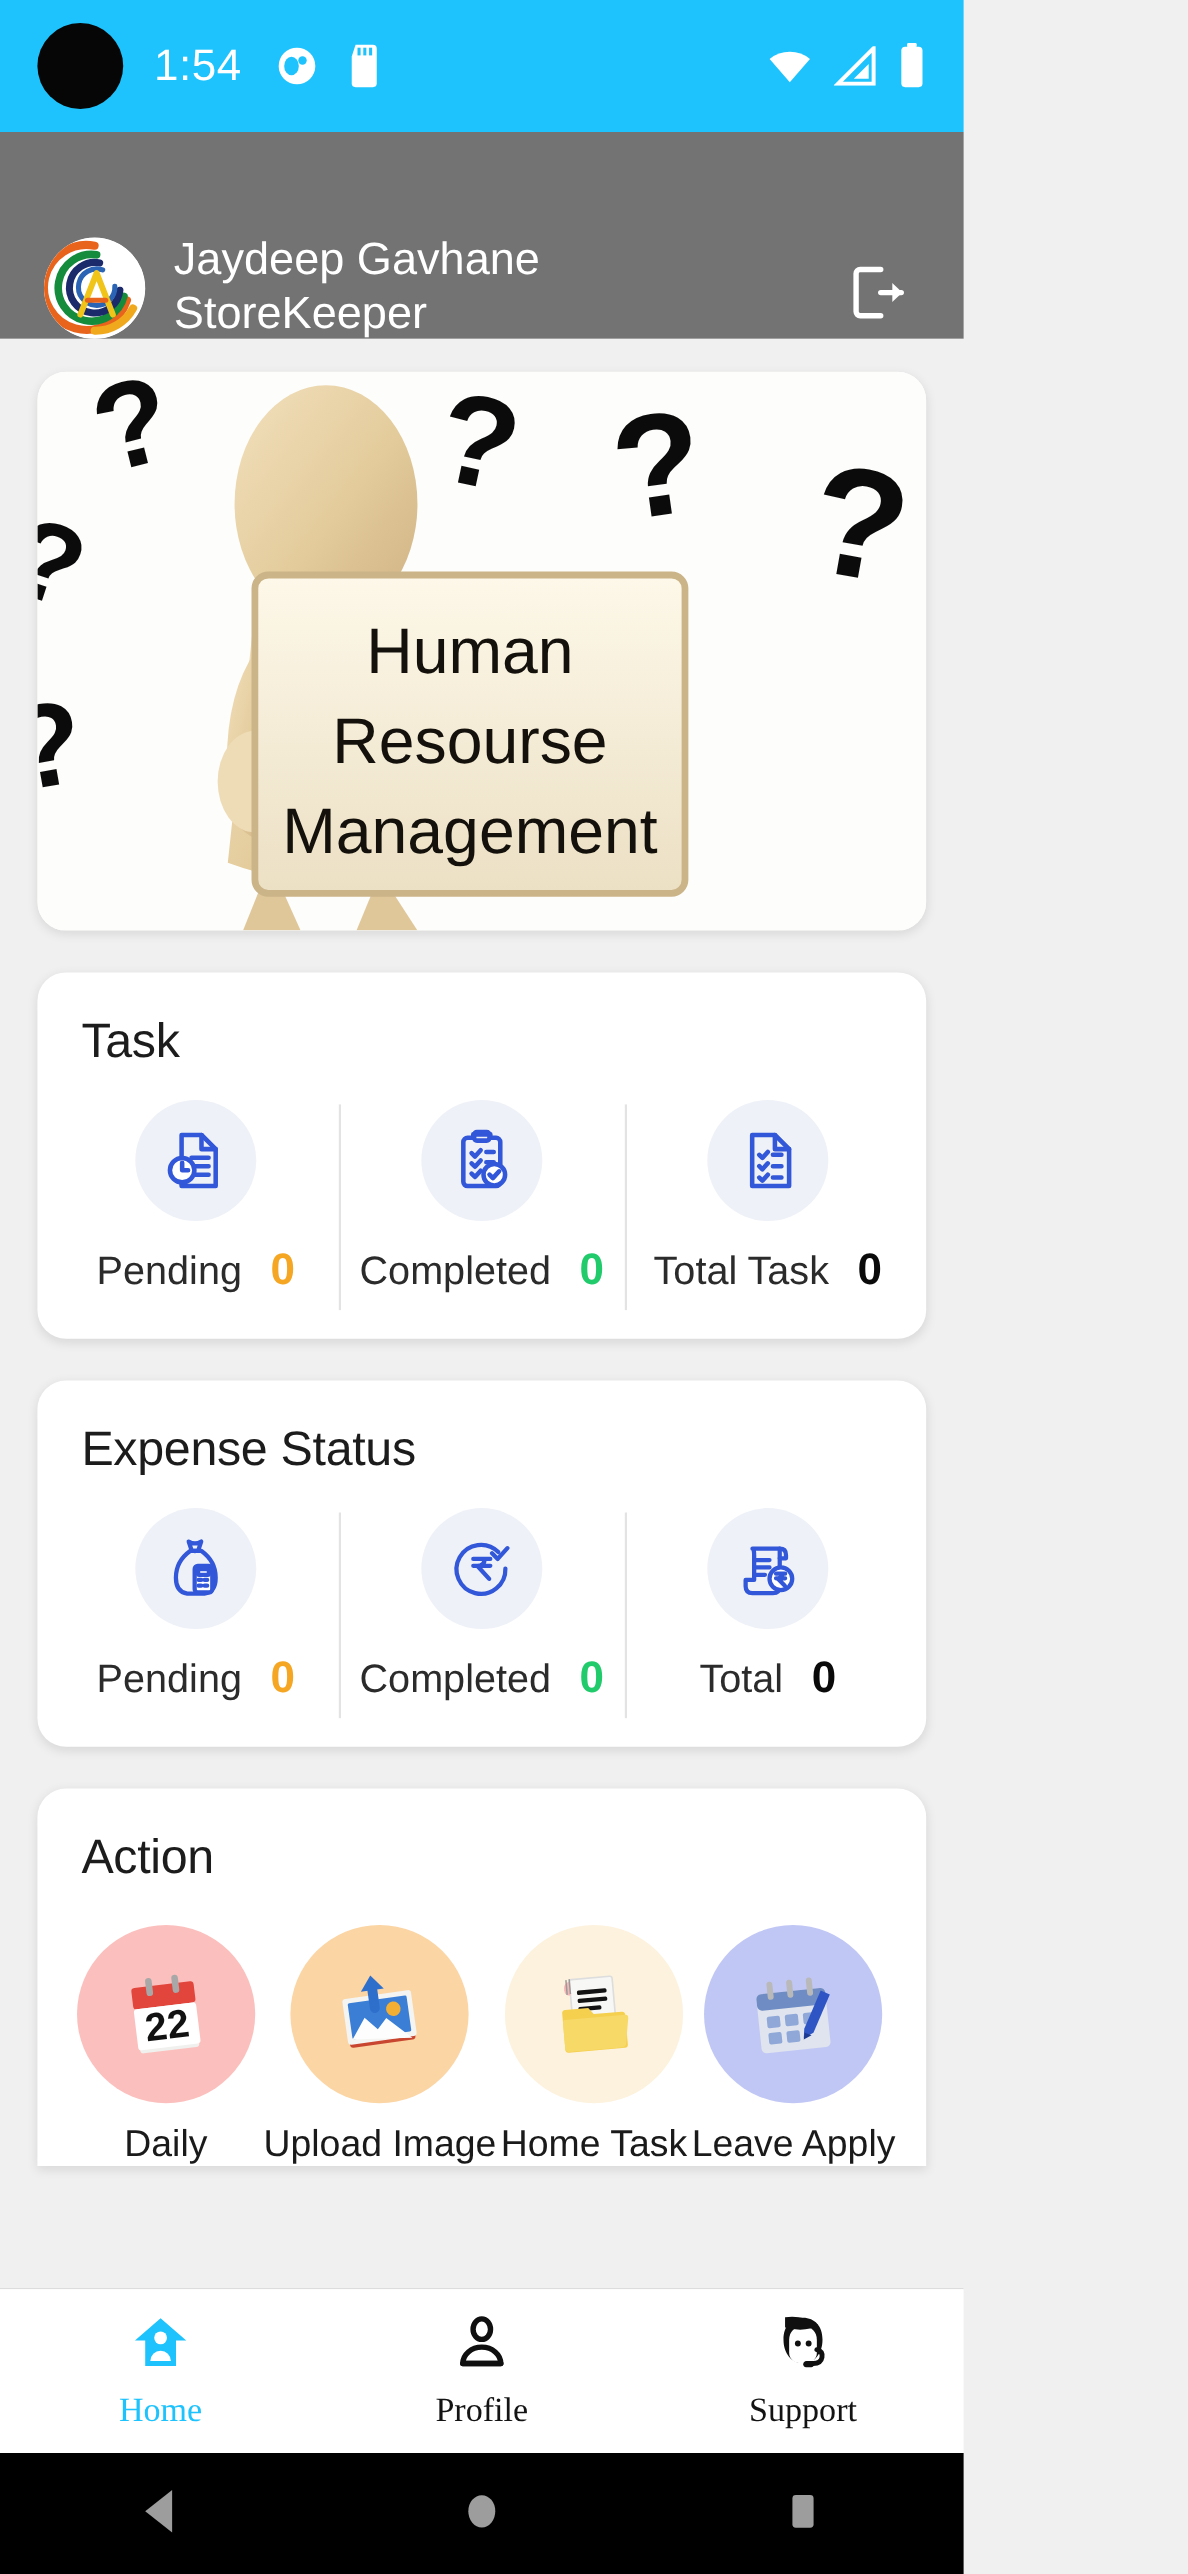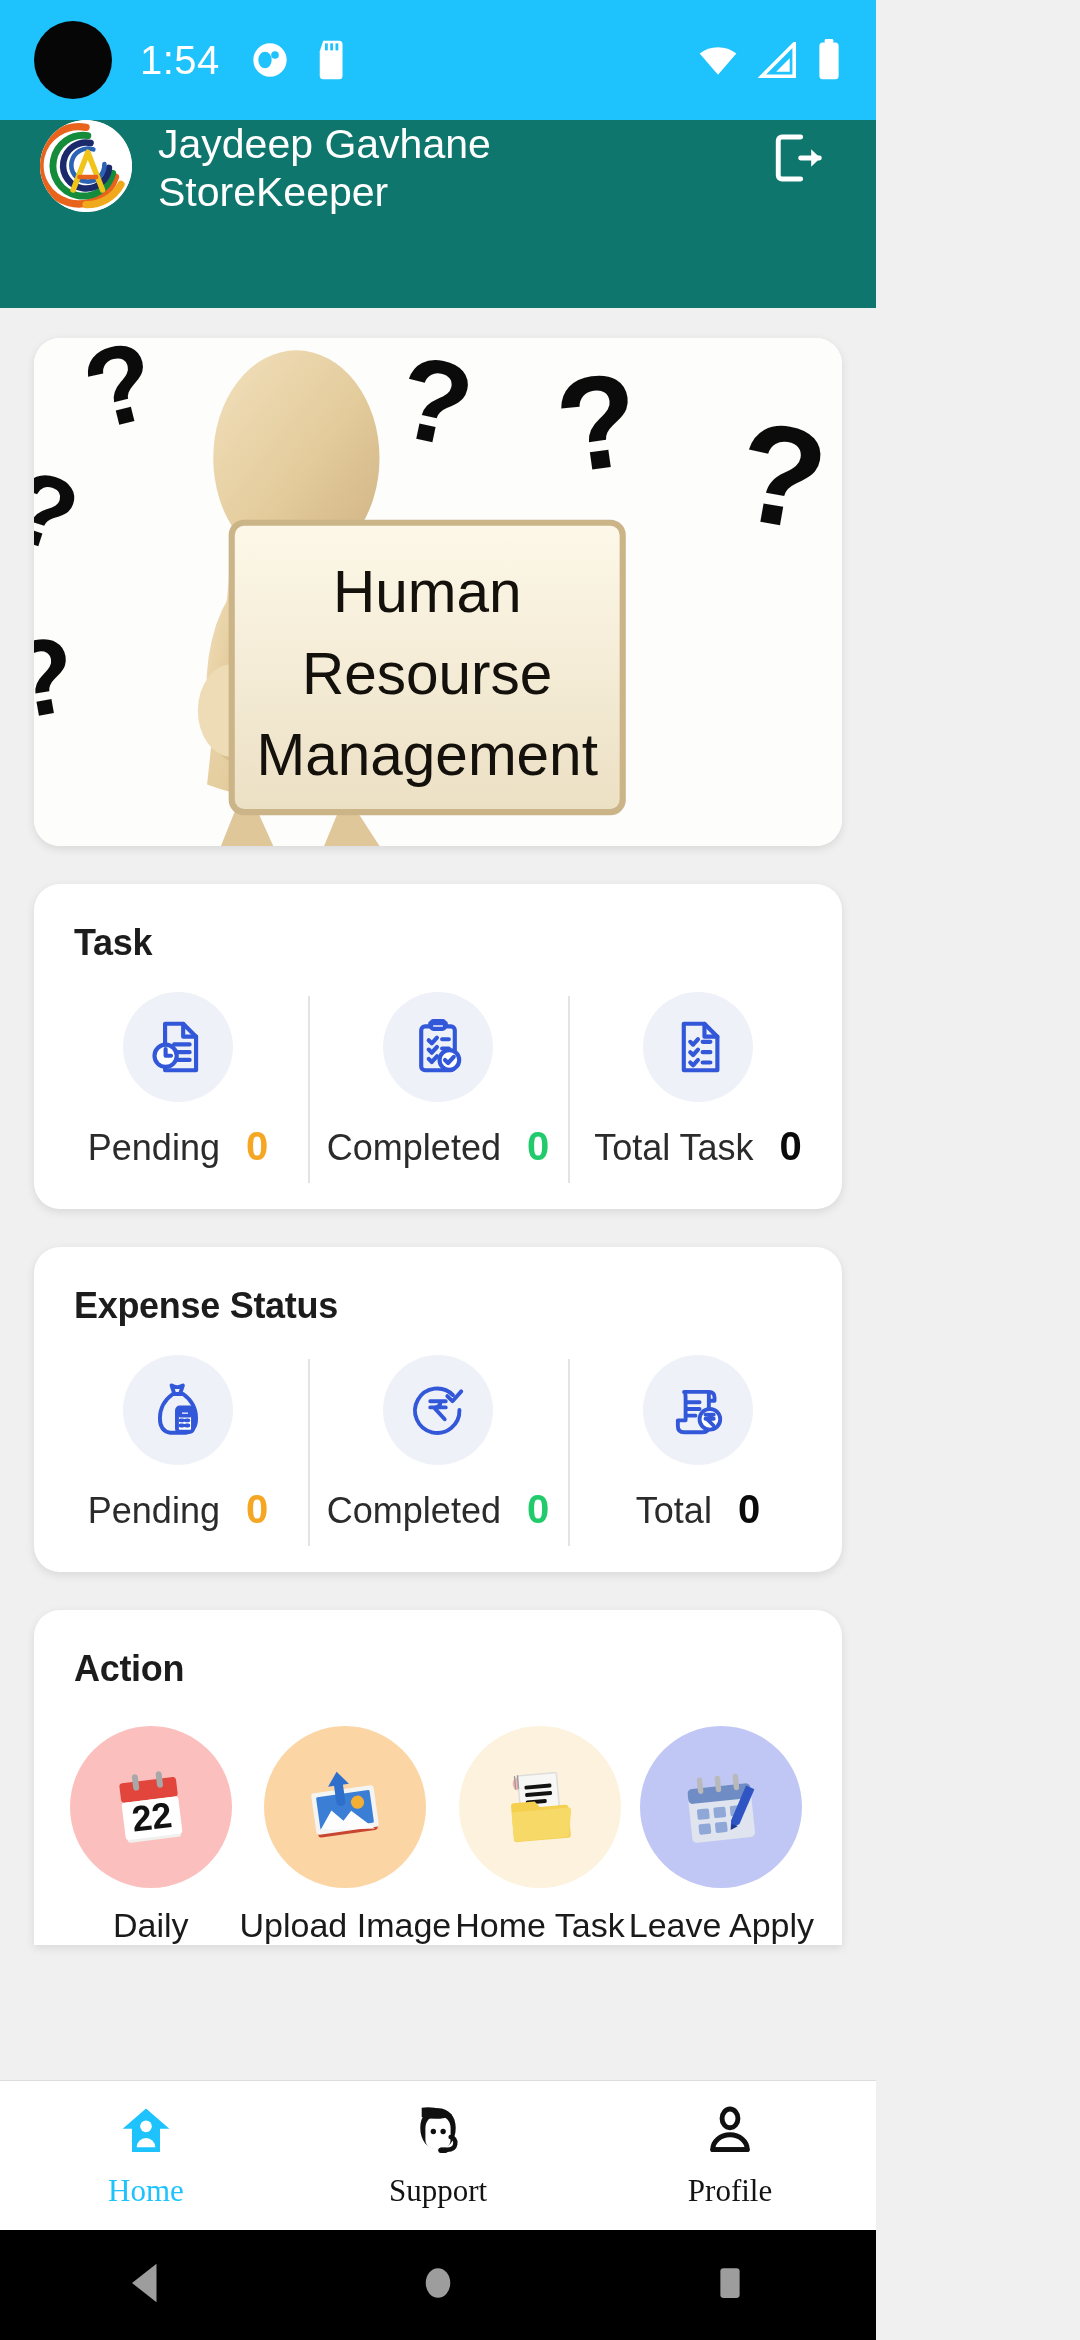--- a/index.html
+++ b/index.html
@@ -24,22 +24,22 @@
   .sb-time {
     color:#ffffff; font-size:40px; font-weight:400;
     margin-left:28px; letter-spacing:0.5px;
   }
   .sb-left-icons { display:flex; align-items:center; gap:24px; margin-left:30px; }
   .sb-right { margin-left:auto; display:flex; align-items:center; gap:18px; }
   .ico-svg { display:block; }
 
   
   .appbar {
-    background:#0f766e; flex:0 0 188px;
-    display:flex; align-items:flex-start; padding:0 40px;
+    background:#737373; flex:0 0 188px;
+    display:flex; align-items:flex-end; padding:0 40px;
   }
   .logo {
     width:92px; height:92px; border-radius:50%;
     background:#ffffff; flex:0 0 92px;
     display:flex; align-items:center; justify-content:center;
     position:relative; overflow:hidden;
   }
   .user-block { margin-left:26px; display:flex; flex-direction:column; justify-content:center; }
   .user-name { color:#ffffff; font-size:41px; line-height:1.18; font-weight:400; }
   .user-role { color:#ffffff; font-size:41px; line-height:1.18; font-weight:400; }
@@ -59,21 +59,21 @@
     box-shadow:0 3px 10px rgba(0,0,0,0.10);
     margin-bottom:38px;
   }
 
   
   .banner { height:508px; overflow:hidden; position:relative; background:#fdfdfb; }
   .banner svg { display:block; width:100%; height:100%; }
 
   
   .card-title {
-    font-size:36px; font-weight:700; color:#1c1c1c;
+    font-size:44px; font-weight:400; color:#1c1c1c;
     padding:38px 0 0 40px; letter-spacing:-0.3px;
   }
   .stat-row { display:flex; padding:28px 14px 40px 14px; }
   .stat-cell {
     flex:1 1 0; display:flex; flex-direction:column; align-items:center;
     position:relative;
   }
   .stat-cell + .stat-cell::before {
     content:""; position:absolute; left:0; top:4px; bottom:-14px;
     width:2px; background:#e3e3e3;
@@ -445,43 +445,43 @@
           <circle cx="12" cy="10" r="2.5" fill="#ffffff"></circle>
           <path d="M8 19 a4 4 0 0 1 8 0z" fill="#ffffff"></path>
         </svg>
       </span>
       <span class="nav-label">Home</span>
     </div>
 
     <div class="nav-item nav-idle">
       <span>
         <svg width="56" height="56" viewBox="0 0 24 24">
+          <ellipse cx="12" cy="6.6" rx="3.4" ry="4" fill="none" stroke="#101010" stroke-width="2.1"></ellipse>
+          <path d="M4.6 20 a7.4 6.4 0 0 1 14.8 0z" fill="none" stroke="#101010" stroke-width="2.1" stroke-linejoin="round"></path>
+          <path d="M4.6 20 h14.8" stroke="#101010" stroke-width="2.1" stroke-linecap="round"></path>
+        </svg>
+      </span>
+      <span class="nav-label">Profile</span>
+    </div>
+
+    <div class="nav-item nav-idle">
+      <span>
+        <svg width="56" height="56" viewBox="0 0 24 24">
           <path d="M12 2.2 c-4.6 0 -7.6 3.4 -7.6 8.4 c0 5.6 3.2 9.2 7.6 9.2 c4.4 0 7.6 -3.6 7.6 -9.2 c0 -5 -3 -8.4 -7.6 -8.4z" fill="#101010"></path>
           <path d="M6.6 10.8 c0 -3.2 2.2 -5.2 5.4 -5.2 c3.2 0 5.4 2 5.4 5.2 v5 c0 2.6 -2.2 4.2 -5.4 4.2 c-3.2 0 -5.4 -1.6 -5.4 -4.2z" fill="#ffffff"></path>
           <path d="M5 2 q7 -1 13 3 q-5 3 -13 1z" fill="#101010"></path>
           <circle cx="10" cy="12.2" r="1.15" fill="#101010"></circle>
           <circle cx="14.2" cy="12.2" r="1.15" fill="#101010"></circle>
           <path d="M17.4 14.6 q2.4 .6 2 3 q-.4 2.4 -3.4 2.4 h-2.6" fill="none" stroke="#101010" stroke-width="1.9" stroke-linecap="round"></path>
           <path d="M13.2 19.2 h2 a1.1 1.1 0 0 1 0 2.2 h-2 a1.1 1.1 0 0 1 0 -2.2z" fill="#101010"></path>
         </svg>
       </span>
       <span class="nav-label">Support</span>
     </div>
 
-    <div class="nav-item nav-idle">
-      <span>
-        <svg width="56" height="56" viewBox="0 0 24 24">
-          <ellipse cx="12" cy="6.6" rx="3.4" ry="4" fill="none" stroke="#101010" stroke-width="2.1"></ellipse>
-          <path d="M4.6 20 a7.4 6.4 0 0 1 14.8 0z" fill="none" stroke="#101010" stroke-width="2.1" stroke-linejoin="round"></path>
-          <path d="M4.6 20 h14.8" stroke="#101010" stroke-width="2.1" stroke-linecap="round"></path>
-        </svg>
-      </span>
-      <span class="nav-label">Profile</span>
-    </div>
-
   </div>
 
   <div class="sysnav">
     <div class="sysnav-btn">
       <span>
         <svg width="42" height="46" viewBox="0 0 24 26">
           <path d="M18 2 L18 24 L4 13 Z" fill="#9d9d9d"></path>
         </svg>
       </span>
     </div>

